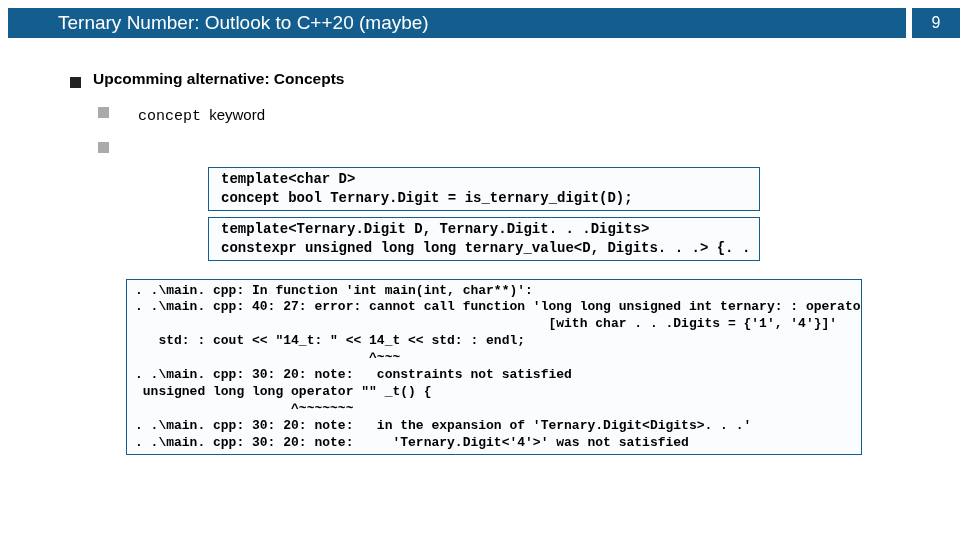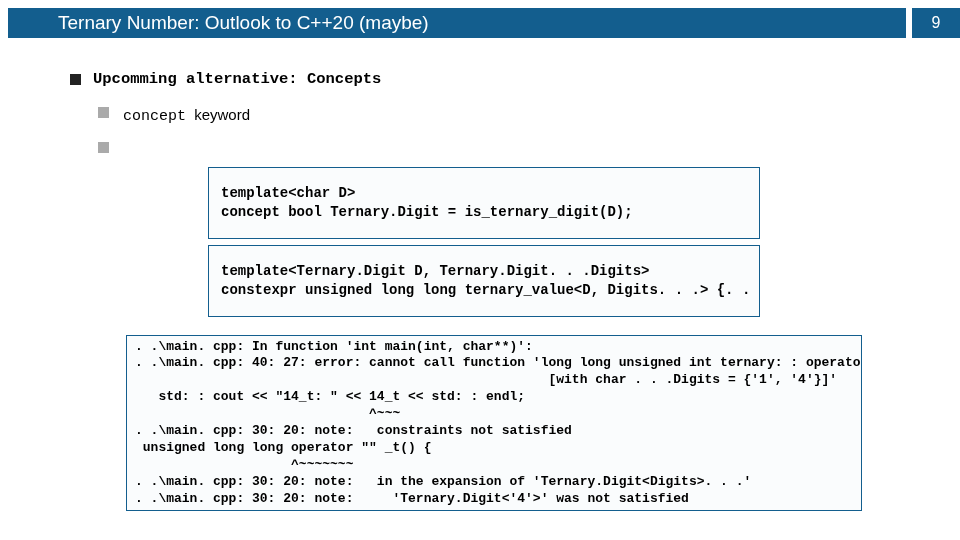--- a/index.html
+++ b/index.html
@@ -31,29 +31,29 @@
     background: #135e8e;
     color: #fff;
     display: flex; align-items: center; justify-content: center;
     font-size: 16px;
   }
   .content {
     padding: 24px 60px 10px 60px;
   }
   .b1 {
     display: flex;
-    align-items: center;
+    align-items: flex-end;
     margin-bottom: 14px;
-    font-family: Liberation Mono, monospace;
   }
   .b2 {
     display: flex;
     align-items: flex-start;
     margin-bottom: 12px;
     margin-left: 30px;
+    gap: 15px;
   }
   .sq-filled {
     width: 11px; height: 11px;
     background: #222;
     margin-top: 3px;
     margin-right: 10px;
     flex-shrink: 0;
   }
   .sq-hollow {
     width: 11px; height: 11px;
@@ -61,21 +61,21 @@
     margin-top: 3px;
     margin-right: 10px;
     flex-shrink: 0;
   }
   .b1txt { font-weight: bold; font-size: 15.5px; }
   .b2txt { font-size: 15px; }
   .mono { font-family: "Courier New", monospace; }
   .codebox {
     border: 1.5px solid #135e8e;
     background: #fafcfd;
-    padding: 16px 12px;
+    padding: 2px 12px;
     margin-bottom: 6px;
     font-family: "Courier New", monospace;
     font-size: 14px;
     line-height: 1.35;
     white-space: pre;
     overflow: hidden;
   }
   .codeboxes-wrap {
     margin-left: 140px;
     margin-right: 140px;

